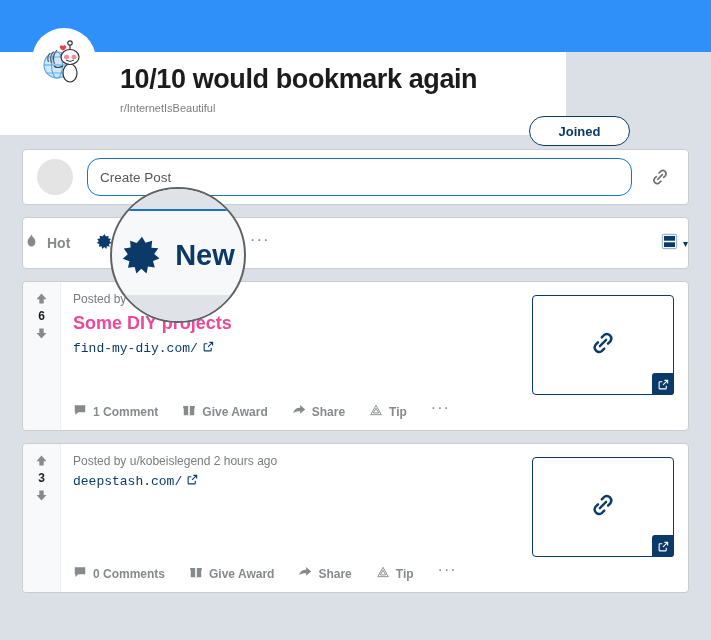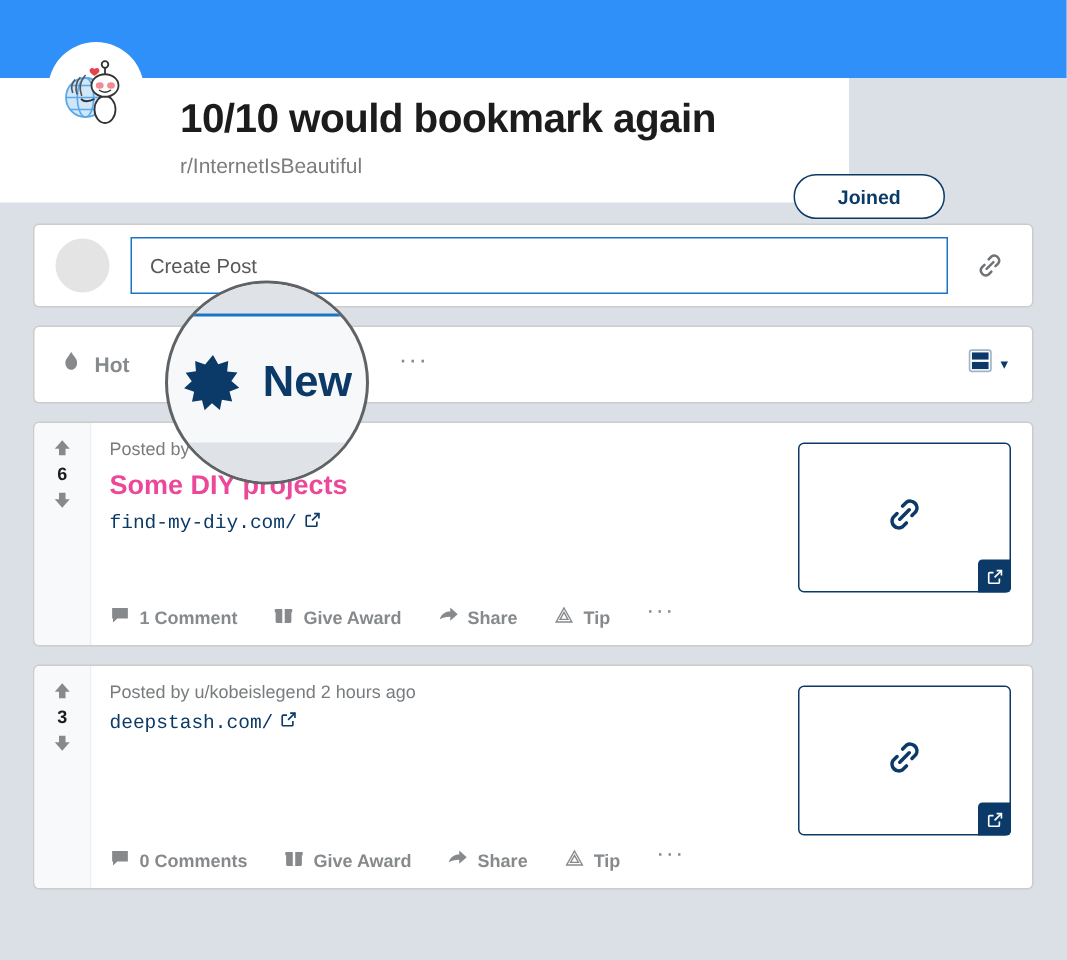--- a/index.html
+++ b/index.html
@@ -34,21 +34,21 @@
     display: flex; align-items: center; justify-content: center;
   }
   .community-title {
     position: absolute; left: 120px; top: 12px;
     font-size: 27px; font-weight: bold; color: #1c1c1c;
     letter-spacing: -0.4px;
     white-space: nowrap;
   }
   .community-sub {
     position: absolute; left: 120px; top: 50px;
-    font-size: 14px; color: #7c7c7c;
+    font-size: 11px; color: #7c7c7c;
   }
   .joined-btn {
     position: absolute; left: 529px; top: 64px;
     width: 101px; height: 30px;
     border: 1.4px solid #0b3a68;
     border-radius: 15px;
     background: #ffffff;
     color: #0b3a68;
     font-size: 13px; font-weight: bold;
     display: flex; align-items: center; justify-content: center;
@@ -72,39 +72,39 @@
     padding: 0 14px;
     margin-top: 14px;
   }
   .mini-avatar {
     width: 36px; height: 36px; border-radius: 50%;
     background: #e4e4e4; flex: 0 0 auto;
   }
   .create-input {
     flex: 1 1 auto; height: 38px;
     margin-left: 14px; margin-right: 14px;
-    border: 1.5px solid #1a73c7; border-radius: 0;
+    border: 1.5px solid #1a73c7; border-radius: 13px;
     background: #fff;
     font-family: "Liberation Sans", sans-serif;
     font-size: 13.5px; color: #555;
     padding: 11px 12px;
     outline: none;
   }
   .create-input::placeholder { color: #585858; }
   .link-icon-btn {
     width: 28px; height: 28px; flex: 0 0 auto;
     display: flex; align-items: center; justify-content: center;
     cursor: pointer;
   }
 
   
   .sortbar {
     height: 52px;
     display: flex; align-items: center;
-    padding: 0 16px;
+    padding: 0 0;
   }
   .sort-item {
     display: flex; align-items: center; gap: 7px;
     margin-right: 26px;
     font-size: 14px; font-weight: bold; color: #878a8c;
     cursor: pointer;
   }
   .sort-item.active { color: #0b3a68; }
   .sort-dots {
     font-size: 17px; color: #878a8c; letter-spacing: 1px;

